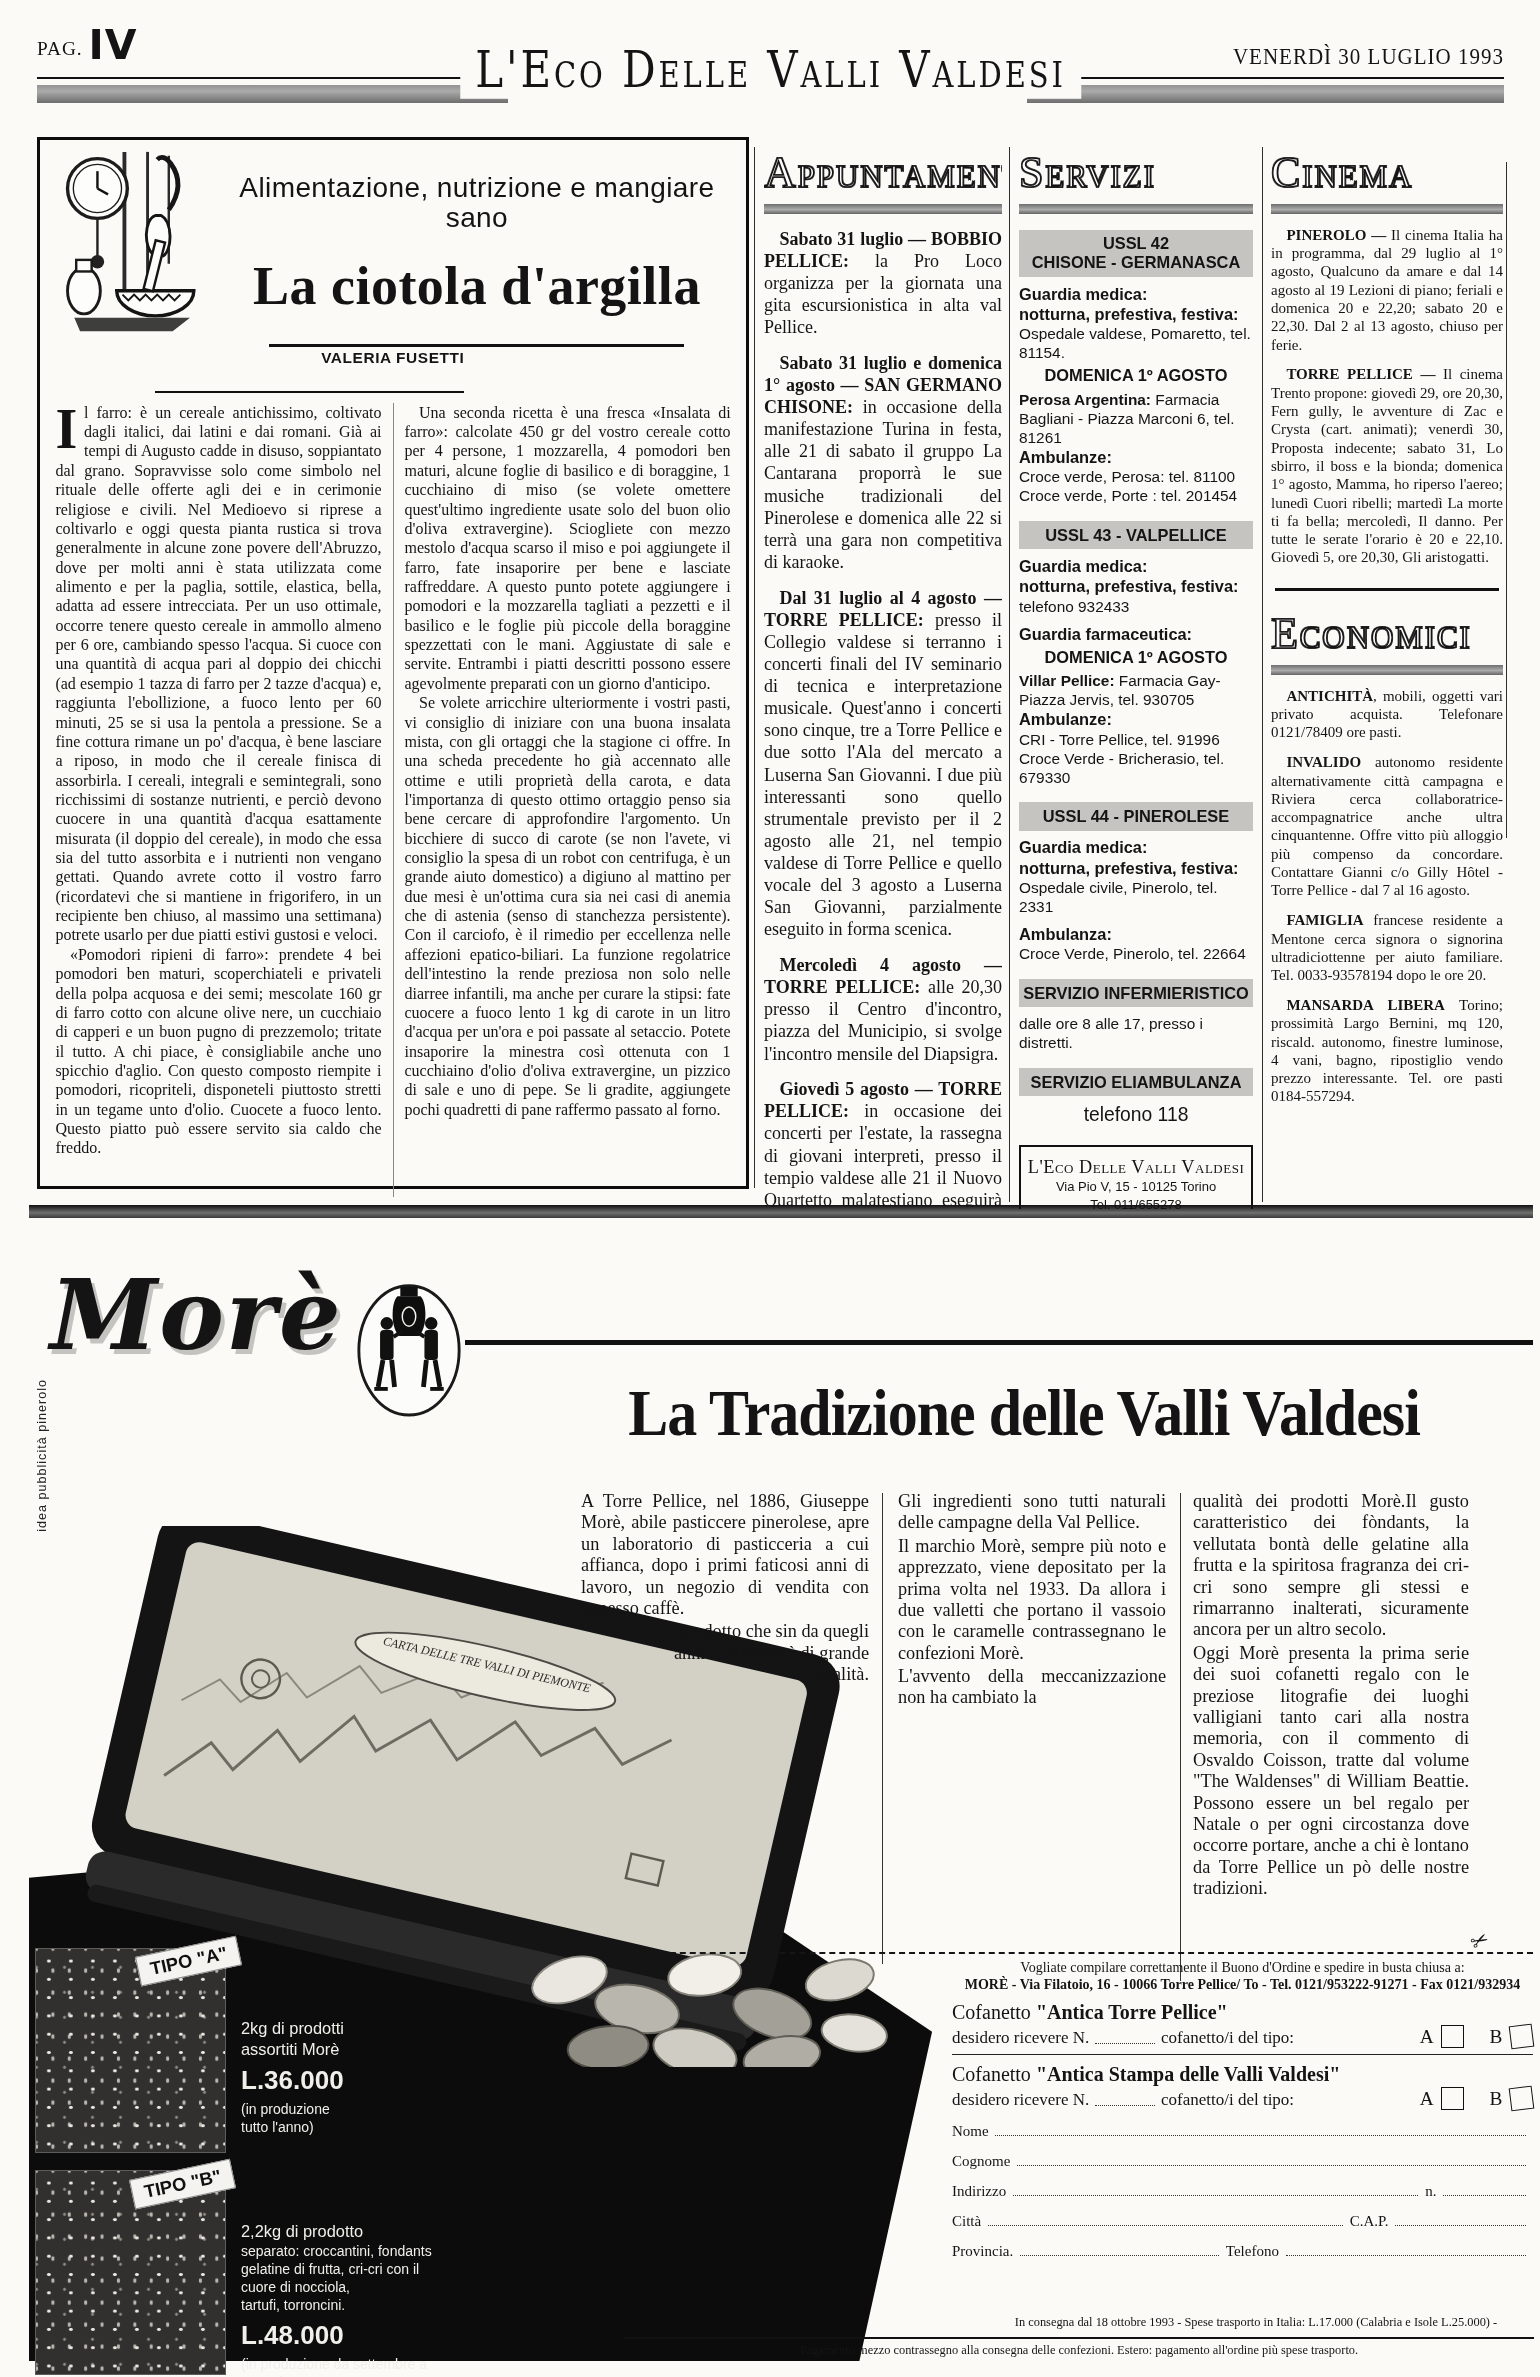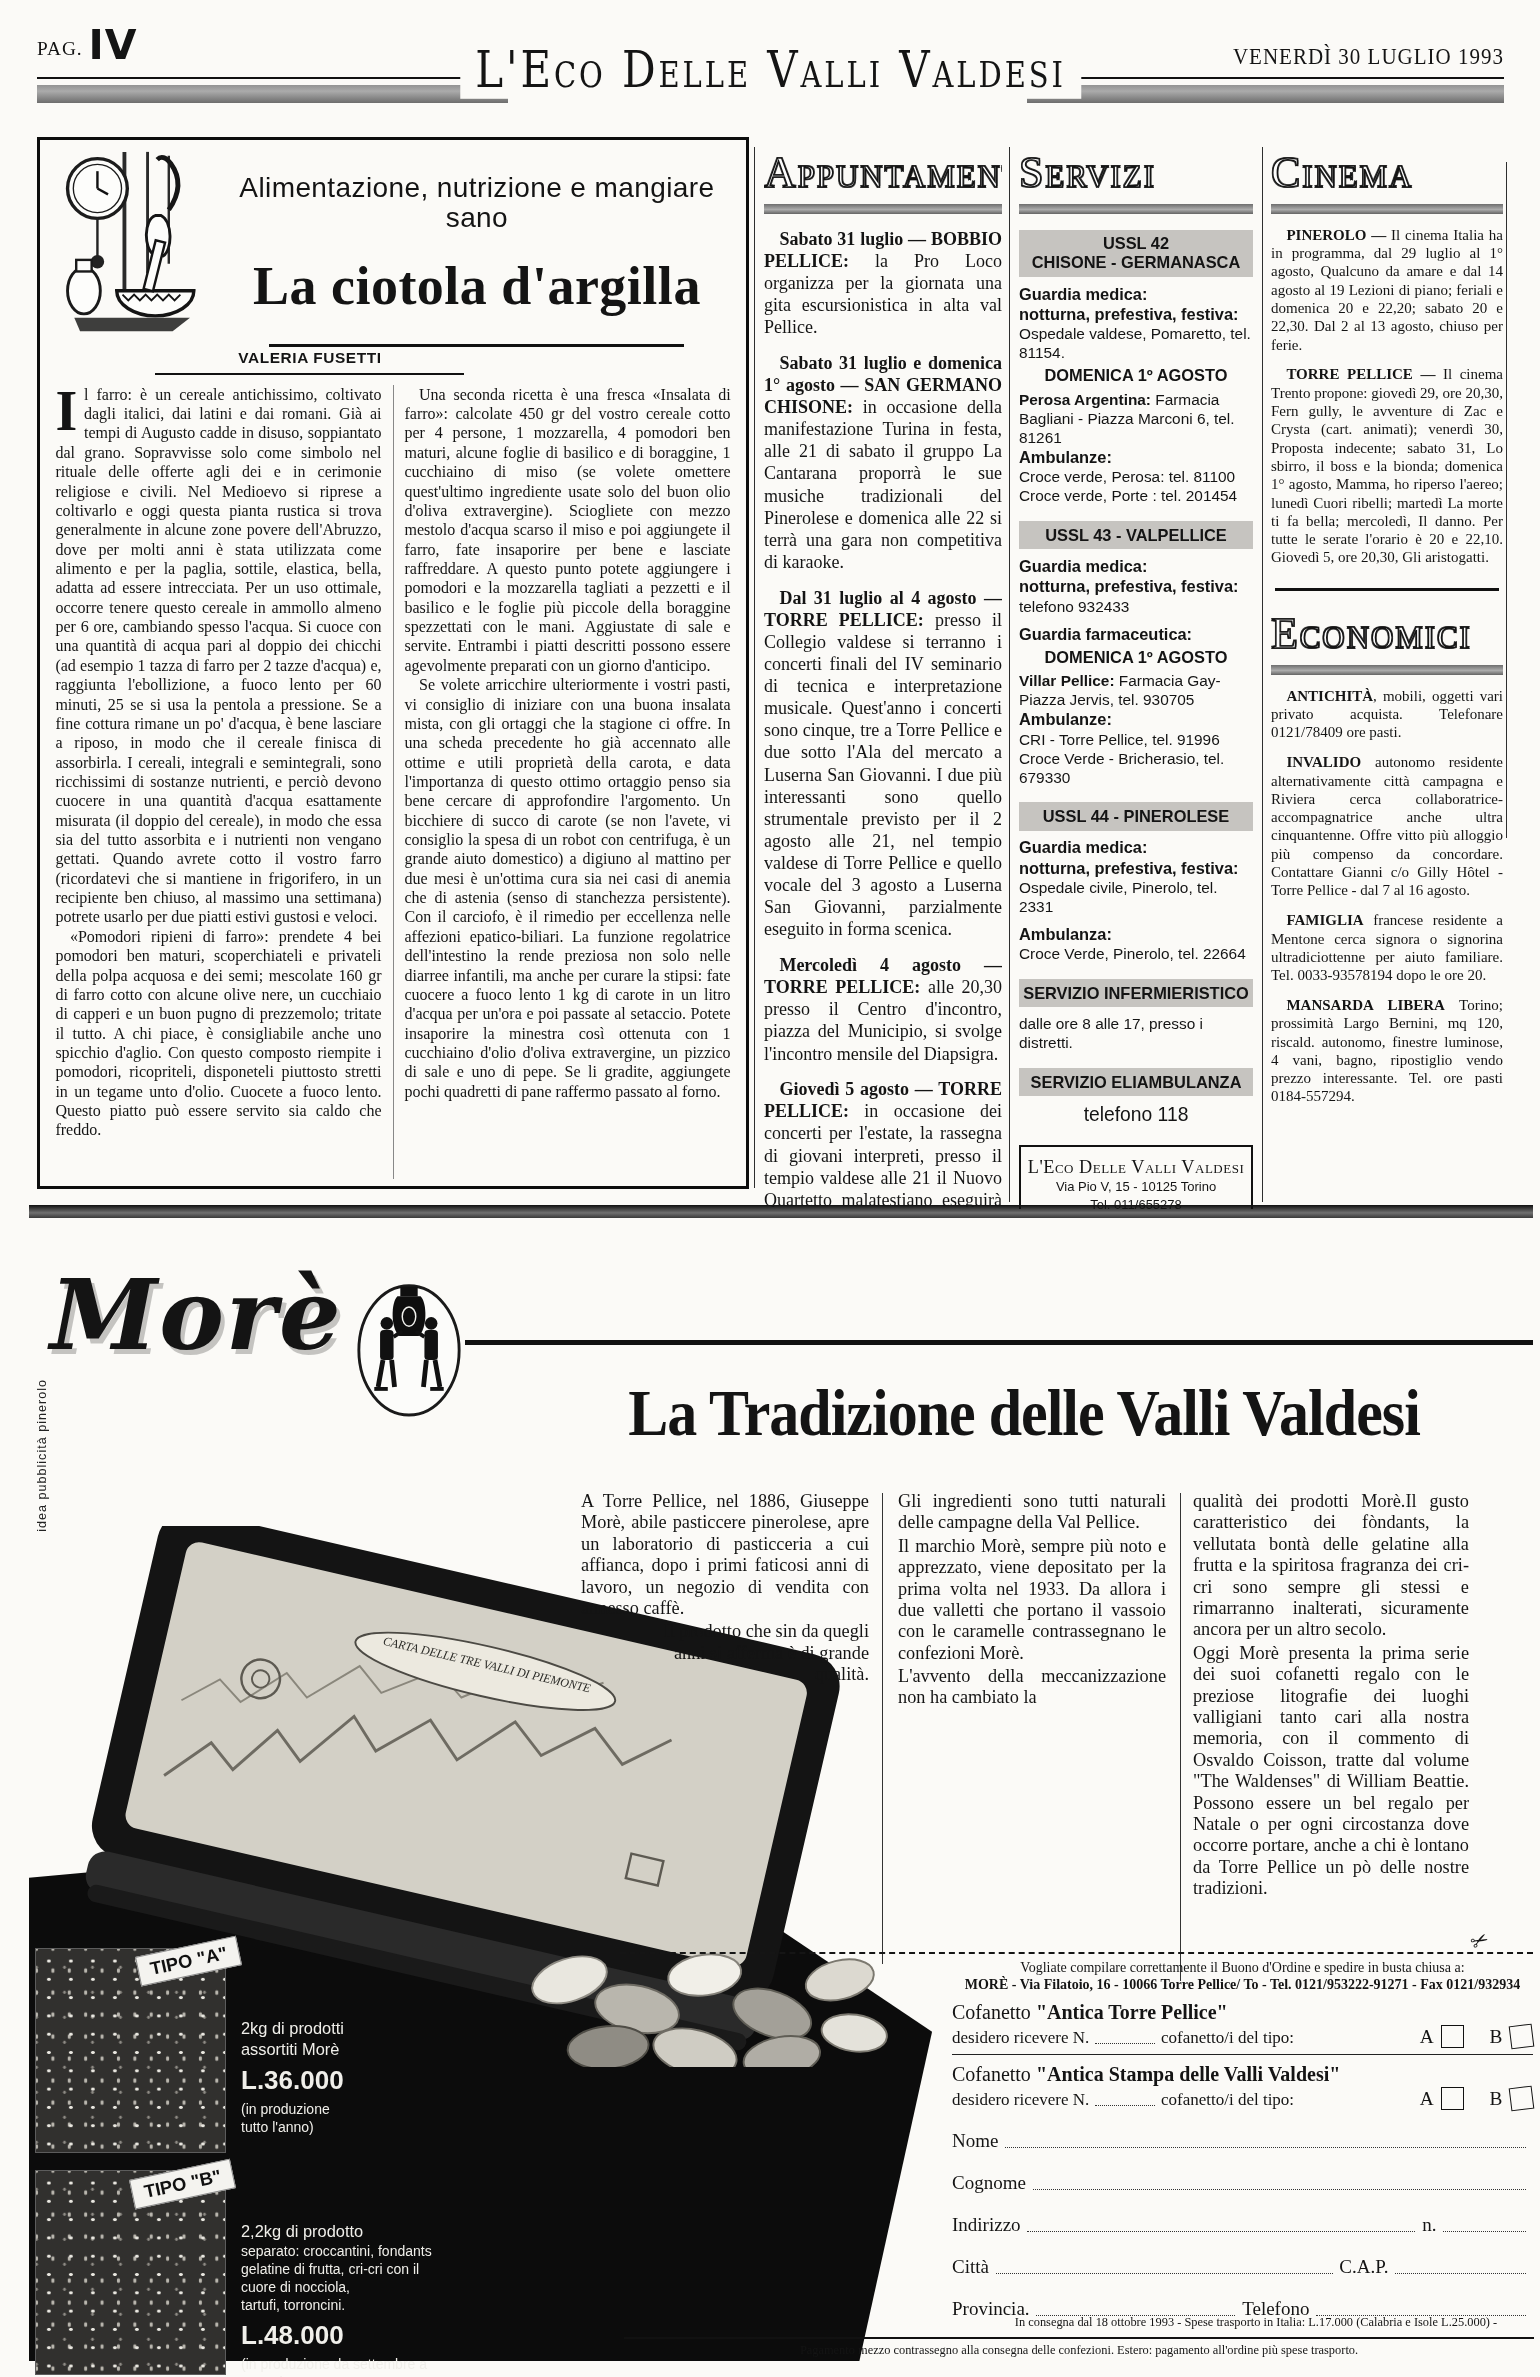--- a/index.html
+++ b/index.html
@@ -36,22 +36,22 @@
   #article-box {
     position:absolute; left:37px; top:137px; width:712px; height:1052px;
     border:3.4px solid #0d0d0d; padding:7.7px 15.4px 5.8px;
   }
   .art-head { display:flex; gap:5.8px; }
   .illus { width:162px; flex:none; }
   .art-titles { flex:1; text-align:center; padding-top:25px; }
   .kicker { font:28px/1.1 "Liberation Sans",sans-serif; letter-spacing:0.4px; }
   .art-title { font:bold 54px/1 "Liberation Serif",serif; margin-top:25px; letter-spacing:0.5px; }
   .title-rule { width:415px; height:2.9px; background:#111; margin:31px auto 0; }
-  .byline { width:309px; margin:1.9px 0 9.7px 100px; padding-bottom:6px; border-bottom:2.9px solid #111;
-            text-align:center; font:bold 15.4px "Liberation Sans",sans-serif; letter-spacing:0.6px; }
+  .byline { width:309px; margin:1.9px 0 9.7px 100px; padding-bottom:24px; border-bottom:2.9px solid #111;
+            text-align:right; font:bold 15.4px "Liberation Sans",sans-serif; letter-spacing:0.6px; }
   .article-body {
     height:794px; overflow:hidden; columns:2; column-gap:23px; column-rule:1px solid #888;
     font-size:16px; line-height:1.21; text-align:justify;
   }
   .article-body p { margin:0; text-indent:14.5px; }
   .article-body p.first { text-indent:0; }
   .article-body p.first::first-letter { font-size:56px; font-weight:bold; float:left; line-height:0.8; padding:3.9px 6.8px 0 0; }
 
   
   .newscol { position:absolute; top:145px; z-index:2; }
@@ -141,21 +141,21 @@
   .f-item  { margin-top:8.7px; }
   .f-item.lined { border-bottom:1.4px solid #222; padding-bottom:6.8px; }
   .f-item-title { font-size:20px; line-height:1.05; }
   .f-item-title .nm { font-weight:bold; }
   .f-qty { display:flex; align-items:flex-end; font-size:17px; margin-top:1.9px; }
   .dots-sm { width:60px; border-bottom:1.9px dotted #333; margin:0 5.8px 3.9px; }
   .fspacer { flex:1; }
   .optlab { font-size:19.3px; margin-left:25px; }
   .chk { width:23px; height:23px; border:1.9px solid #111; display:inline-block; margin-left:7.7px; background:#fbfaf7; }
   .chk.tilt { transform:rotate(-7deg); }
-  .f-row { display:flex; align-items:flex-end; font-size:19px; margin-top:20px; }
+  .f-row { display:flex; align-items:flex-end; font-size:15px; margin-top:13px; }
   .dotfill { flex:1; border-bottom:1.9px dotted #333; margin:0 6.8px 3.9px; height:5.8px; }
   .dotfill.w90  { flex:0 0 83px; }
   .dotfill.w140 { flex:0 0 131px; }
   .dotfill.w210 { flex:0 0 199px; }
   #f-foot1 { position:absolute; left:977px; top:2315px; width:558px; text-align:center;
              font:12.4px "Liberation Serif",serif; z-index:6; }
   #f-footrule { position:absolute; left:624px; top:2337px; width:910px; height:1.9px; background:#111; z-index:6; }
   #f-foot2 { position:absolute; left:624px; top:2343px; width:910px; text-align:center;
              font:12.4px "Liberation Serif",serif; z-index:6; }
 </style>

